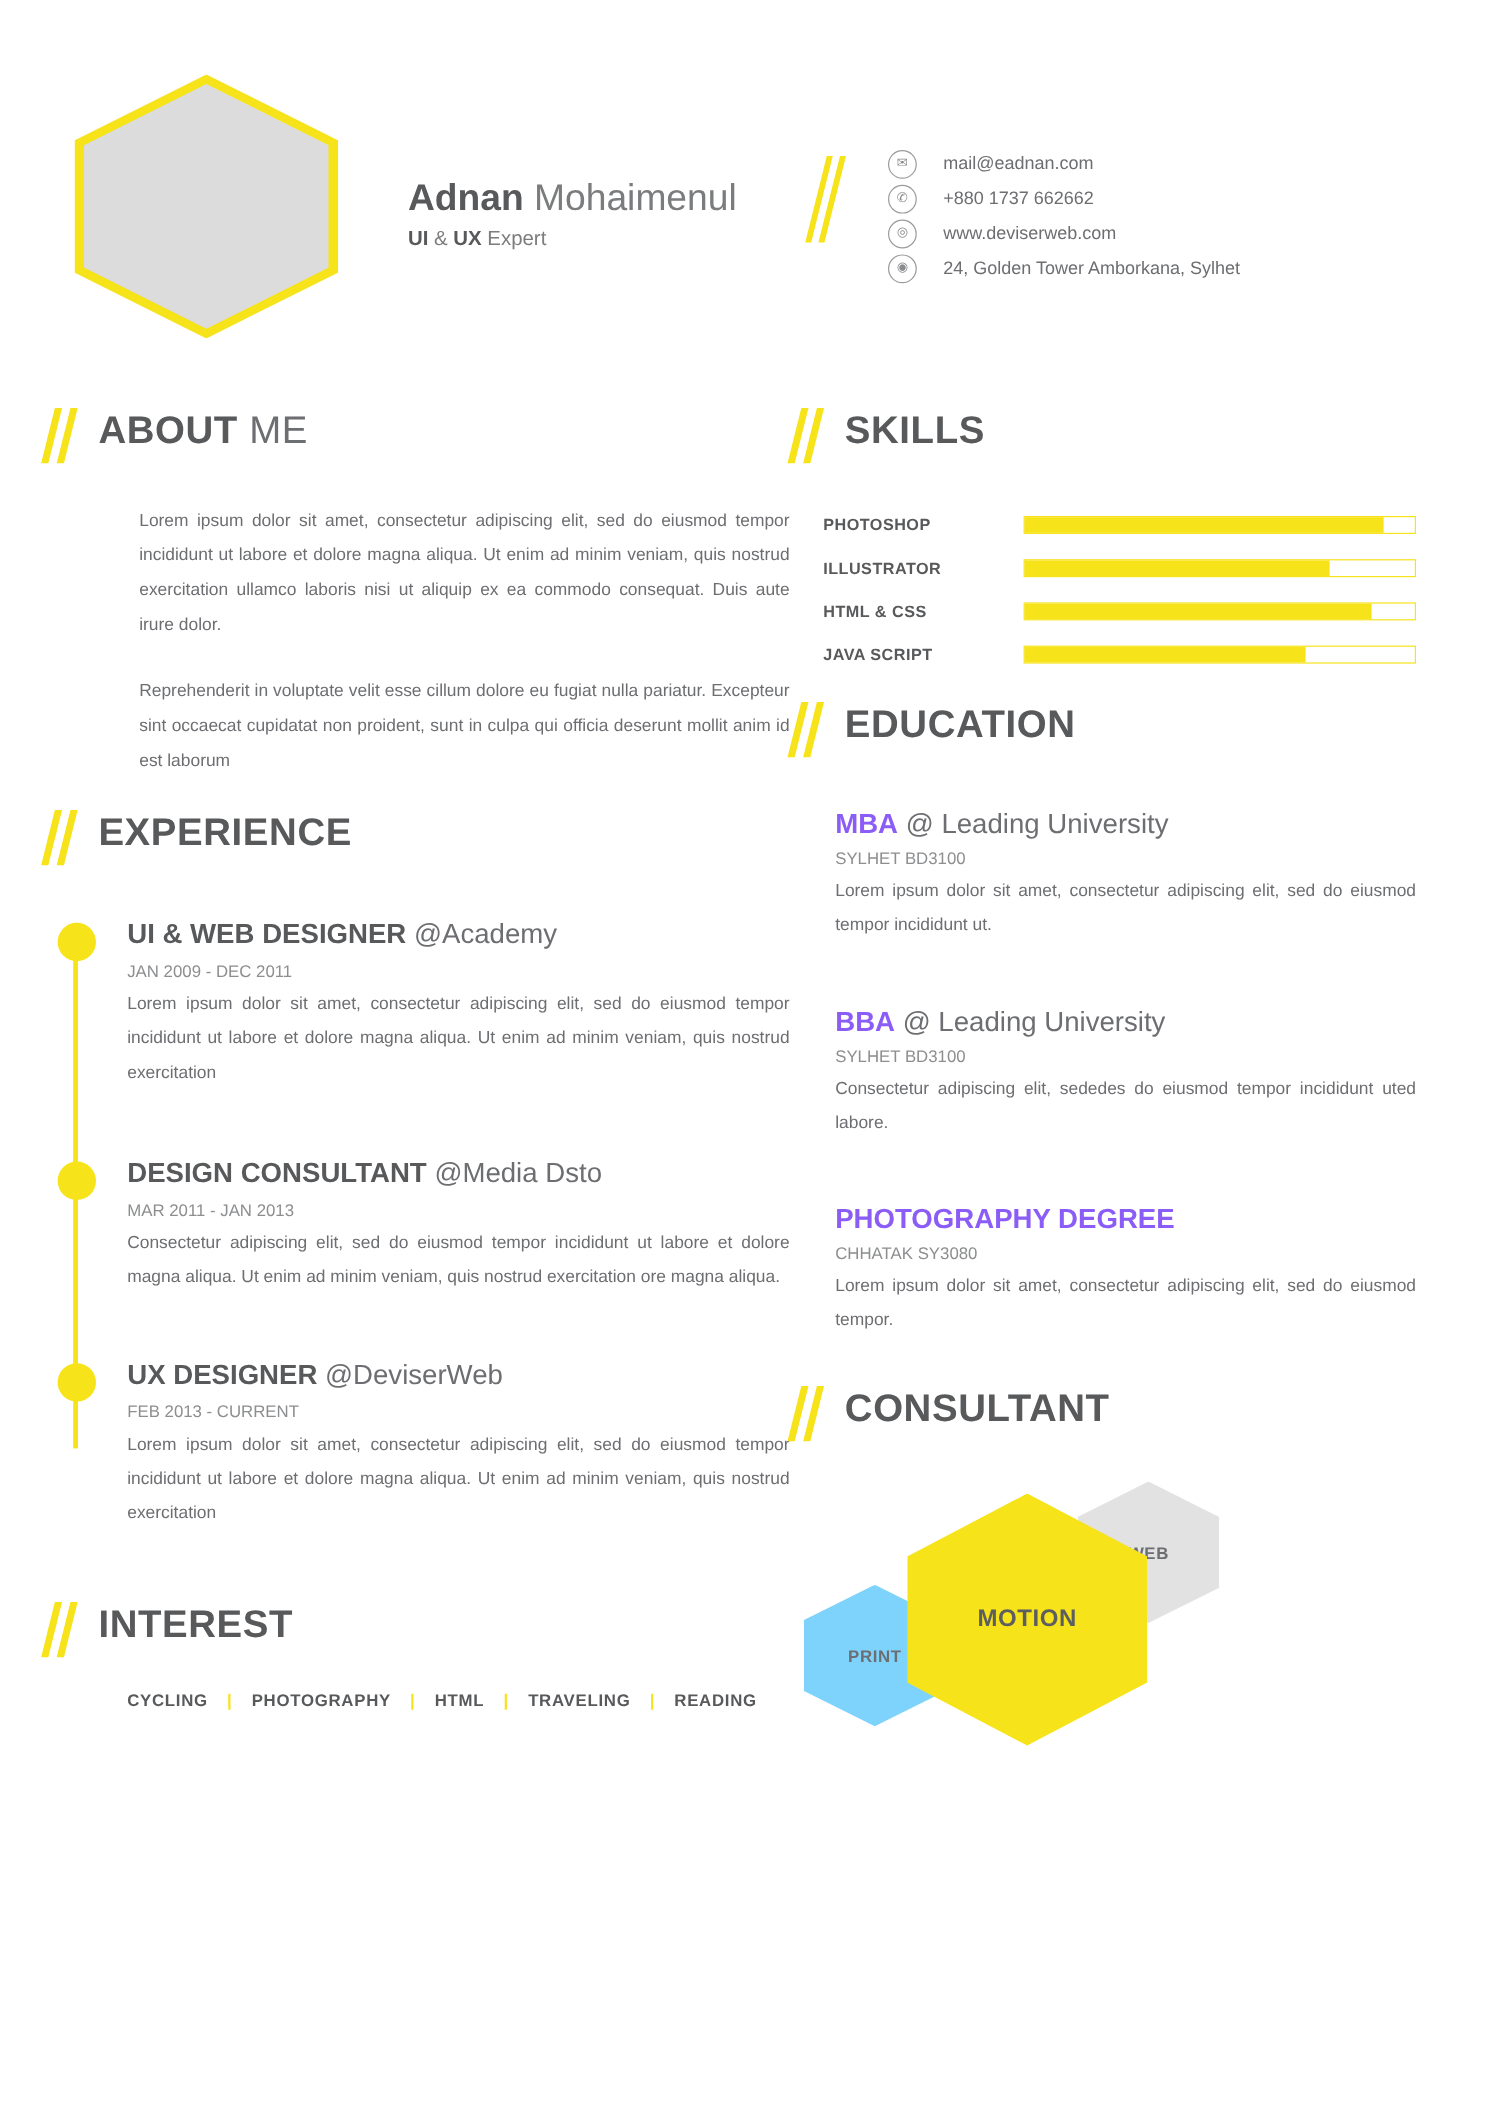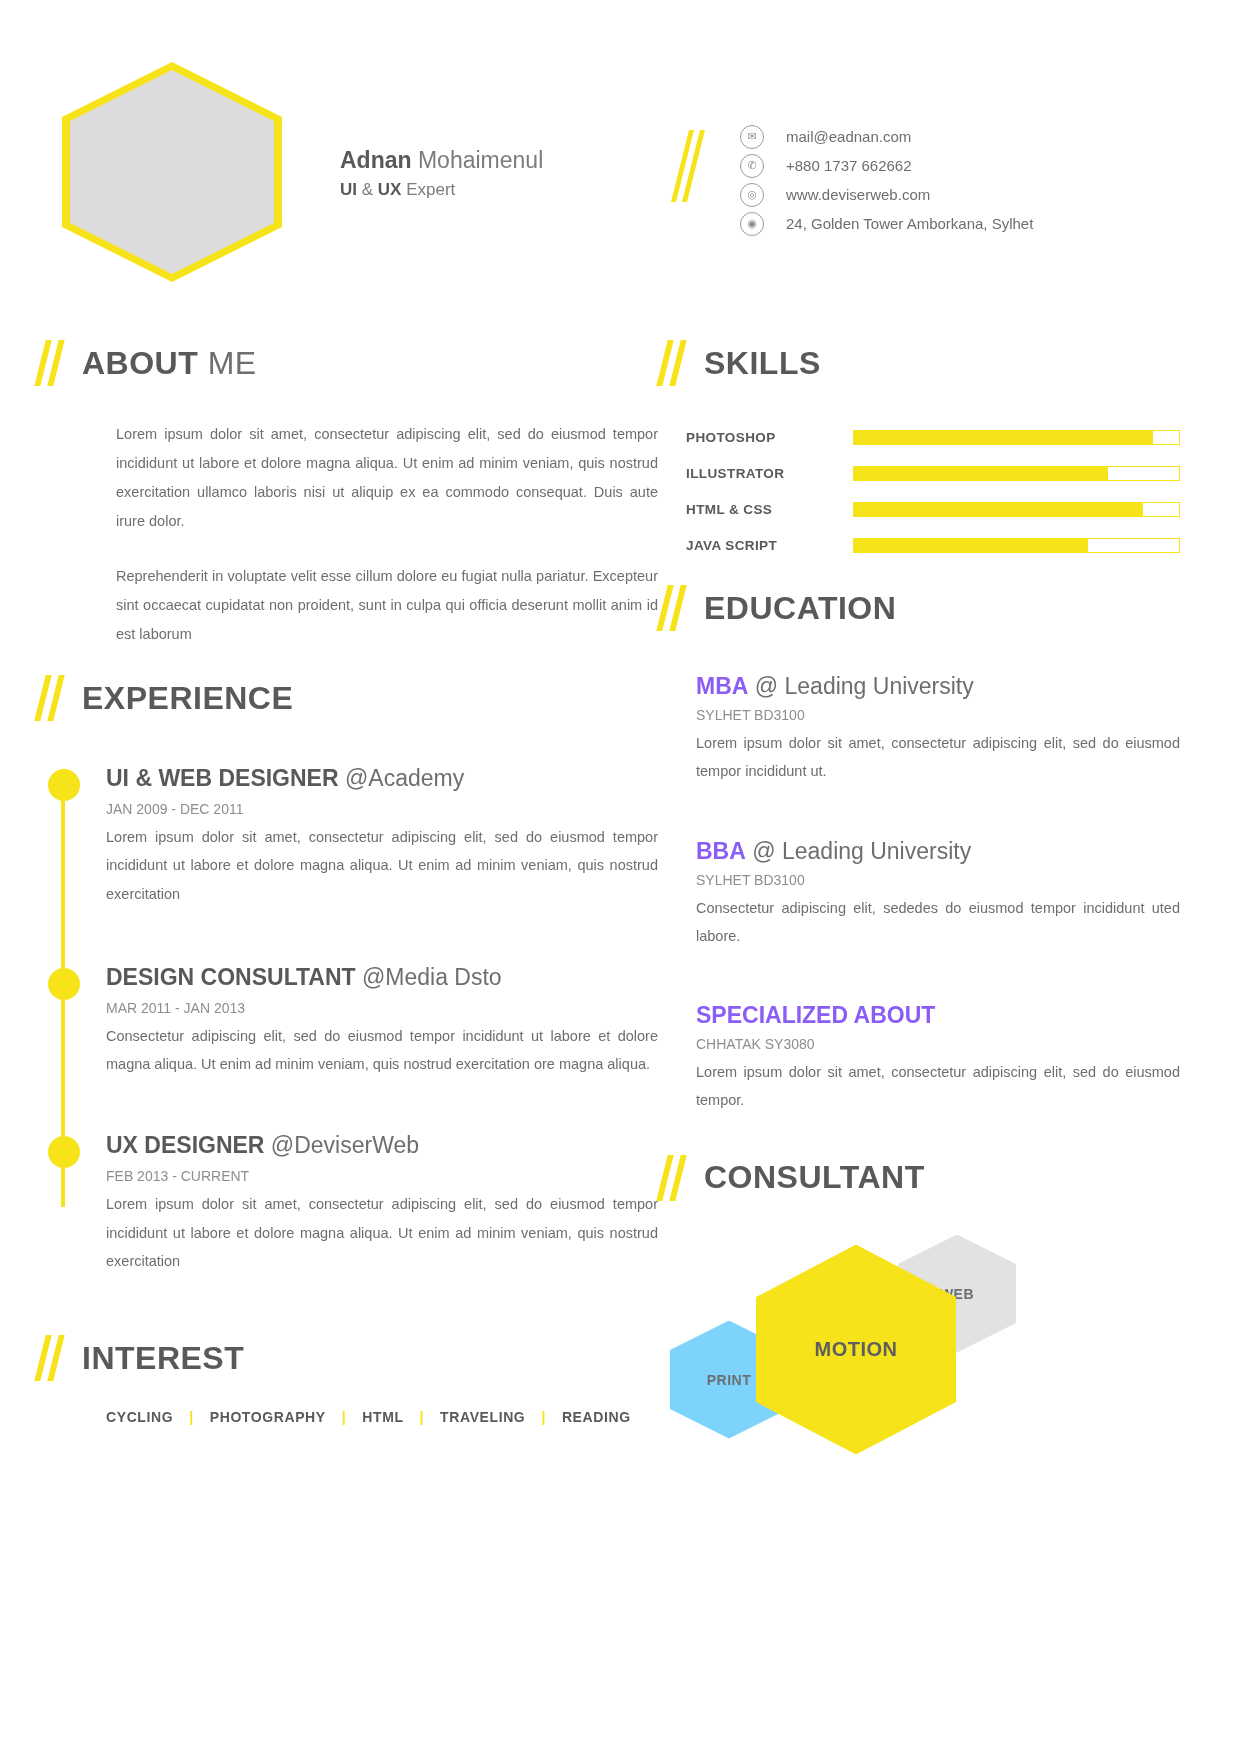--- a/index.html
+++ b/index.html
@@ -53,21 +53,21 @@
     background: #dcdcdc;
     clip-path: polygon(50% 0%, 100% 25%, 100% 75%, 50% 100%, 0% 75%, 0% 25%);
   }
 
   .name-block {
     position: absolute;
     left: 340px;
     top: 148px;
   }
   .name {
-    font-size: 23px;
+    font-size: 31px;
     color: #6d6e71;
     line-height: 1.1;
     white-space: nowrap;
   }
   .name b {
     font-weight: bold;
     color: #58595b;
   }
   .name span.light {
     font-weight: normal;
@@ -147,21 +147,20 @@
   }
   .right-col {
     position: absolute;
     left: 700px;
     top: 0;
     width: 480px;
   }
 
   .section-head {
     display: flex;
-    align-items: center;
     margin-bottom: 6px;
   }
   .section-head .slash {
     width: 30px;
     height: 46px;
     margin-right: 14px;
     flex: none;
   }
   .section-head .slash i { width: 6px; }
   .section-head .slash i:nth-child(1) { left: 2px; }
@@ -530,21 +529,21 @@
           <div class="edu-item" style="margin-top:52px;">
             <div class="edu-title">
               <b>BBA</b><span> @ Leading University</span>
             </div>
             <div class="edu-sub">SYLHET BD3100</div>
             <p class="edu-desc">Consectetur adipiscing elit, sededes do eiusmod tempor incididunt uted labore.</p>
           </div>
 
           <div class="edu-item" style="margin-top:52px;">
             <div class="edu-title">
-              <b>SPECIALIZED ABOUT</b><span></span>
+              <b>PHOTOGRAPHY DEGREE</b><span></span>
             </div>
             <div class="edu-sub">CHHATAK SY3080</div>
             <p class="edu-desc">Lorem ipsum dolor sit amet, consectetur adipiscing elit, sed do eiusmod tempor.</p>
           </div>
         </div>
       </div>
 
       <div style="margin-top:26px;">
         <div class="section-head">
           <span class="slash">

